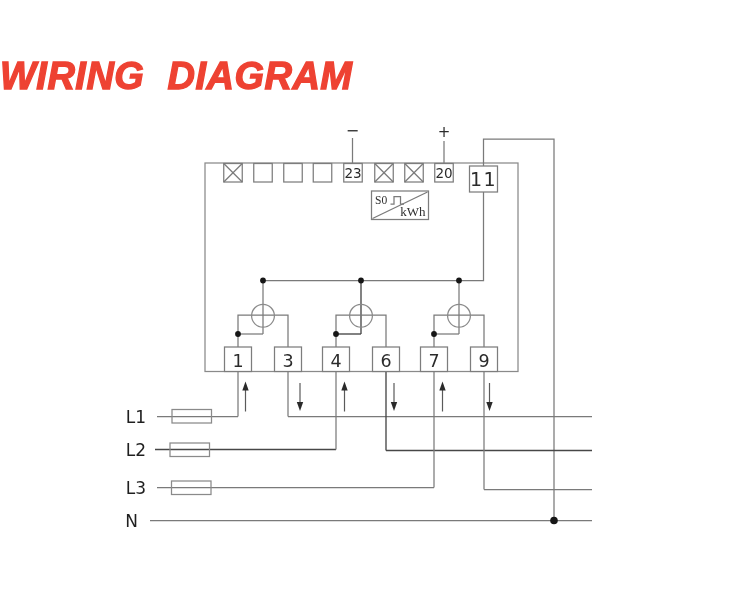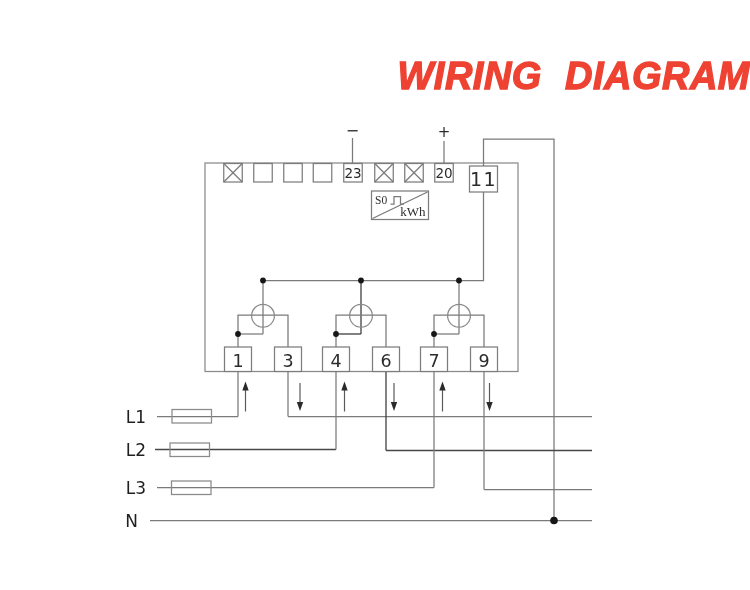--- a/index.html
+++ b/index.html
@@ -1,21 +1,21 @@
 <!DOCTYPE html>
 <html><head>
 <meta charset="utf-8">
 <style>
   html,body { margin:0; padding:0; }
   body {
     width:750px; height:590px; position:relative; background:#ffffff;
     font-family:"Liberation Sans", sans-serif; overflow:hidden;
   }
   .title {
-    position:absolute; top:31px; left:0; width:100%; text-align:right;
+    position:absolute; top:31px; left:0; width:100%; text-align:left;
     font-family:"Liberation Sans", sans-serif;
     font-style:italic; font-weight:bold; font-size:38px; line-height:40px;
     color:#ee4232; letter-spacing:0.5px; word-spacing:12px;
     -webkit-text-stroke:1.3px #ee4232;
   }
   svg.diagram { position:absolute; left:0; top:0; }
   .w  { stroke:#7a7a7a; stroke-width:1.25; fill:none; }
   .wd { stroke:#474747; stroke-width:1.35; fill:none; }
   .bx { stroke:#7d7d7d; stroke-width:1.25; fill:#ffffff; }
   .nf { stroke:#8a8a8a; stroke-width:1.25; fill:none; }

